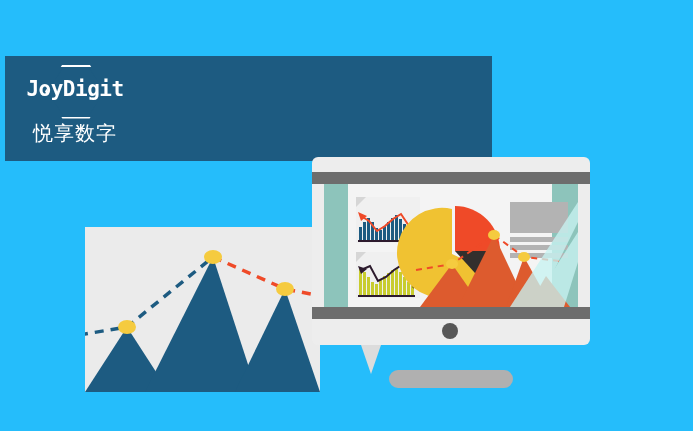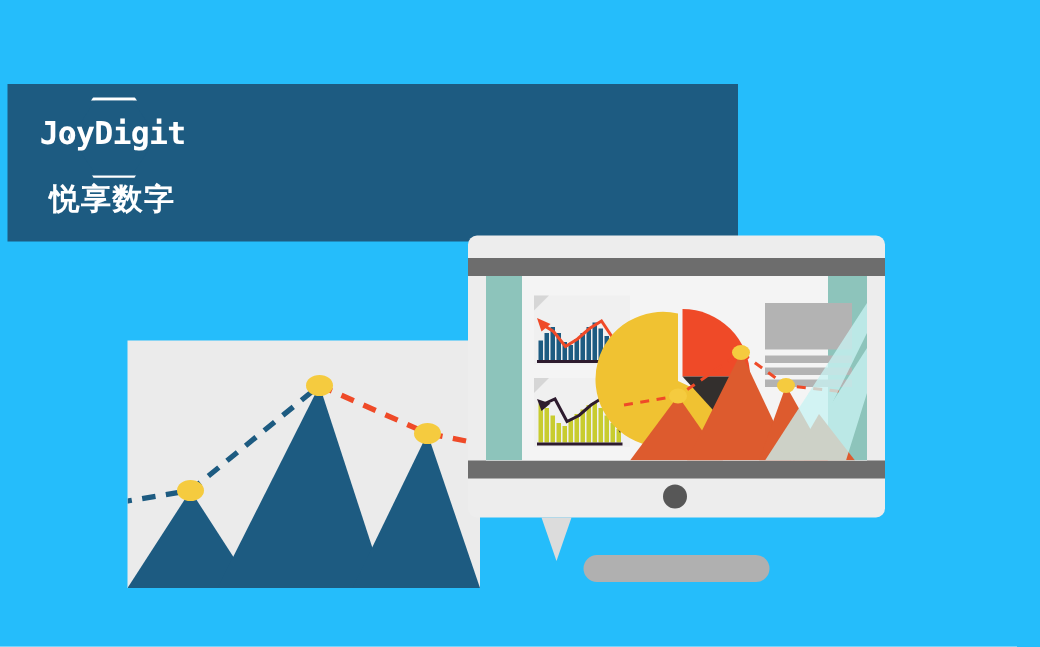--- a/index.html
+++ b/index.html
@@ -74,21 +74,21 @@
     white-space: nowrap;
   }
   #logo-subtext {
     position: absolute;
     left: 0;
     top: 62px;
     width: 120px;
     text-align: center;
     color: #ffffff;
     font-size: 20px;
-    font-weight: bold;
+    font-weight: normal;
     letter-spacing: 1px;
     line-height: 1;
     white-space: nowrap;
   }
   #banner-title {
     color: #ffffff;
     font-size: 58px;
     font-weight: bold;
     letter-spacing: 2px;
     margin-left: 14px;

